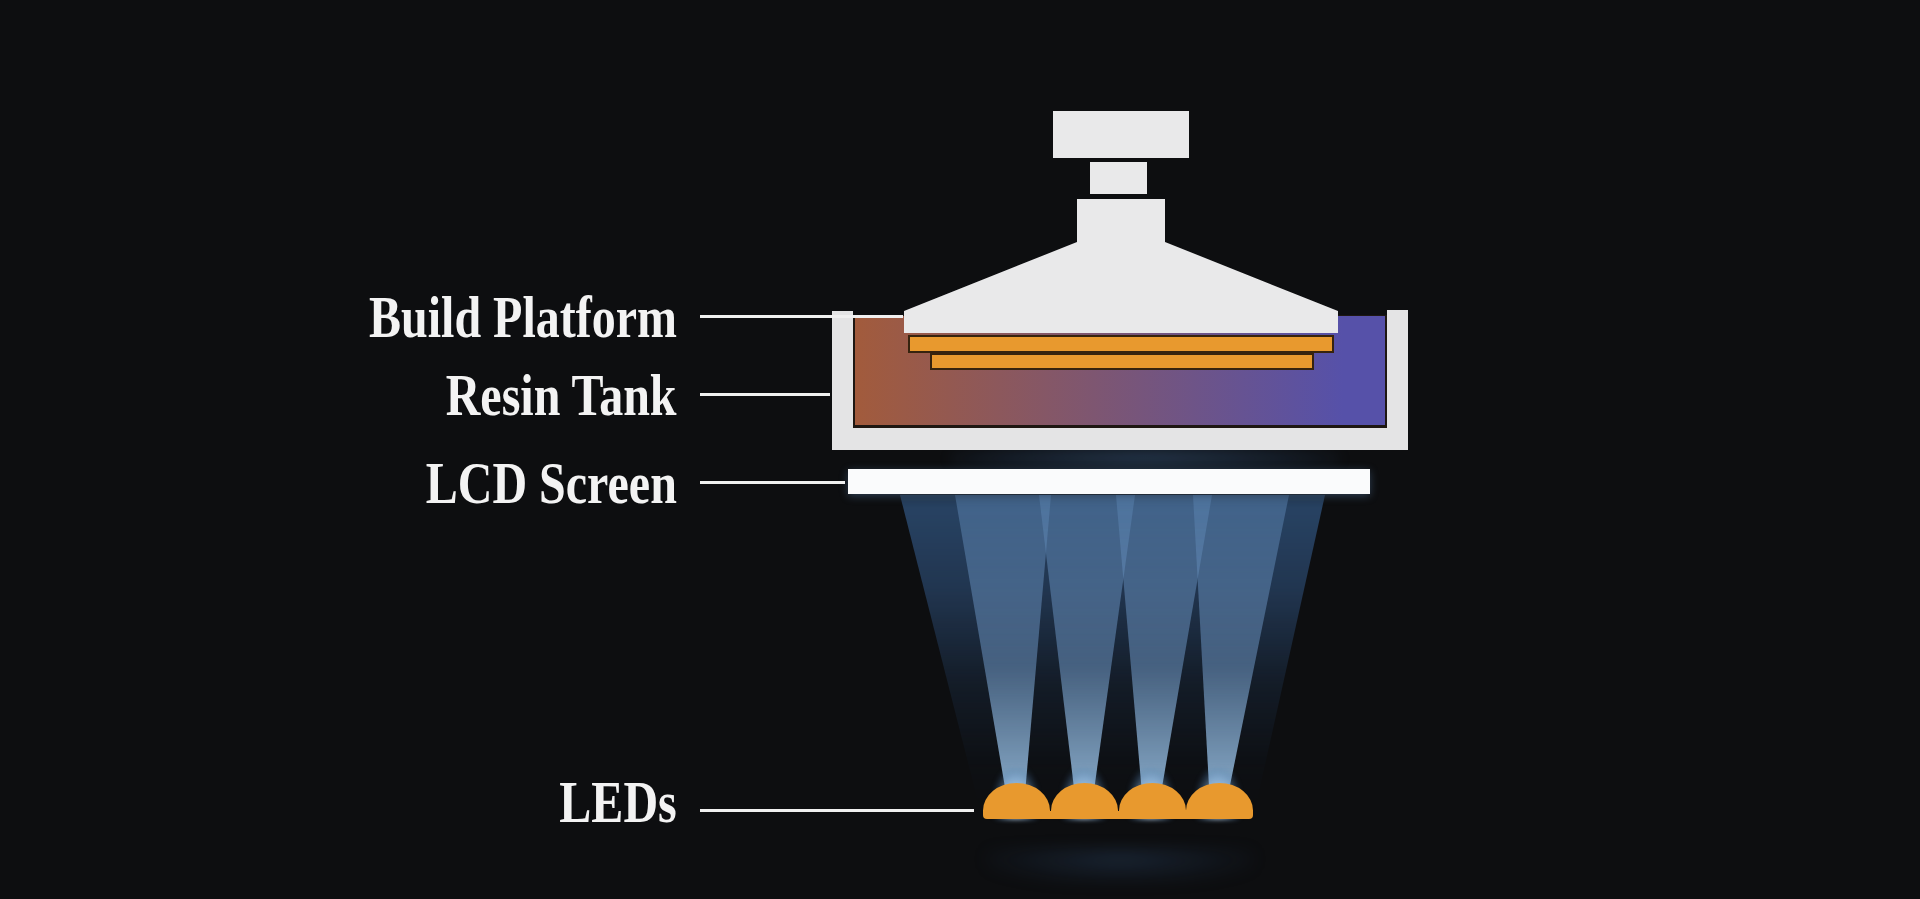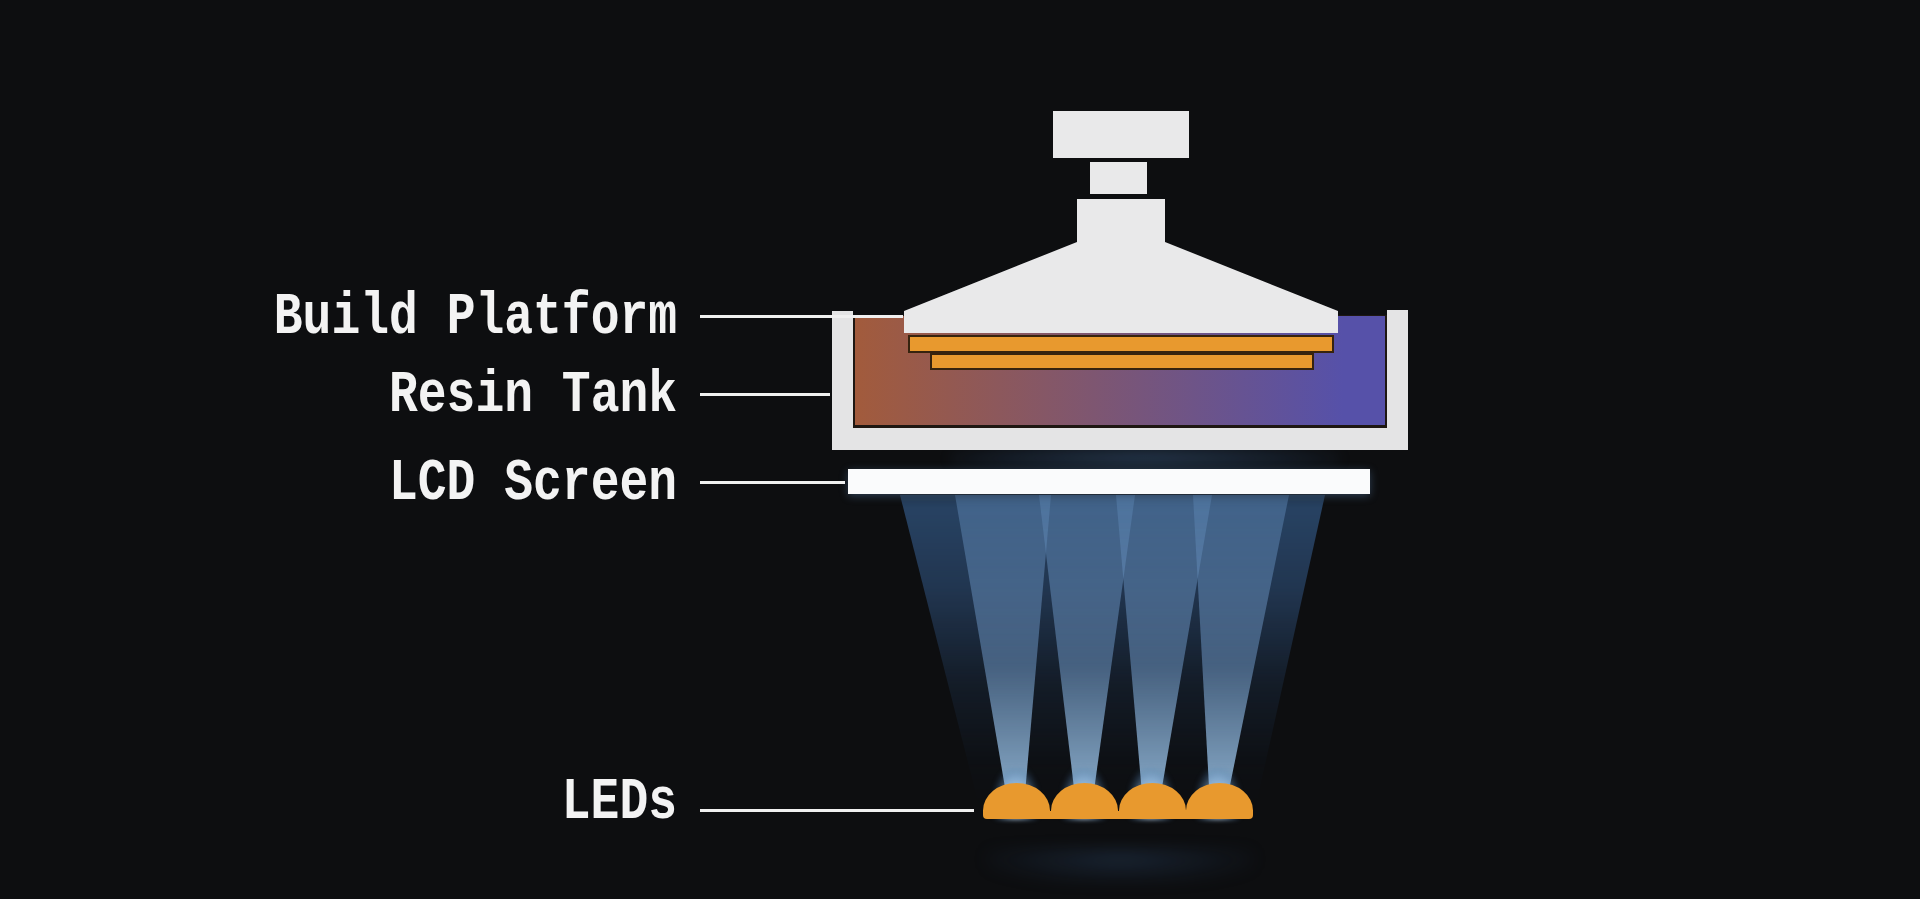--- a/index.html
+++ b/index.html
@@ -3,21 +3,21 @@
 <meta charset="utf-8">
 <style>
   :root{
     --background:#0d0e10; --machine-gray:#e9e9ea; --tank-gray:#e4e4e5;
     --orange:#e8992e; --resin-left:#a25b3c; --resin-mid:#7e5671; --resin-right:#5651a9;
     --beam-blue:#34598a; --beam-bright:#9cc3e4; --lcd-white:#fafbfc;
     --label-text:#f3f3f3; --leader-line:#f0f0f0;
   }
   html,body{margin:0;padding:0;background:var(--background);}
   .stage{position:relative;width:1920px;height:899px;background:var(--background);
-         overflow:hidden;font-family:Liberation Mono, monospace;}
+         overflow:hidden;font-family:Liberation Serif, serif;}
   .abs{position:absolute;}
 
   
   .label{position:absolute;right:1243px;color:var(--label-text);font-size:60px;font-weight:700;
          line-height:62px;white-space:nowrap;letter-spacing:0px;
          transform:scaleX(0.8);transform-origin:100% 50%;z-index:10;}
   .leader{position:absolute;height:3px;background:var(--leader-line);z-index:10;}
 
   
   .top-block{left:1053px;top:111px;width:136px;height:47px;background:var(--machine-gray);z-index:4;}

